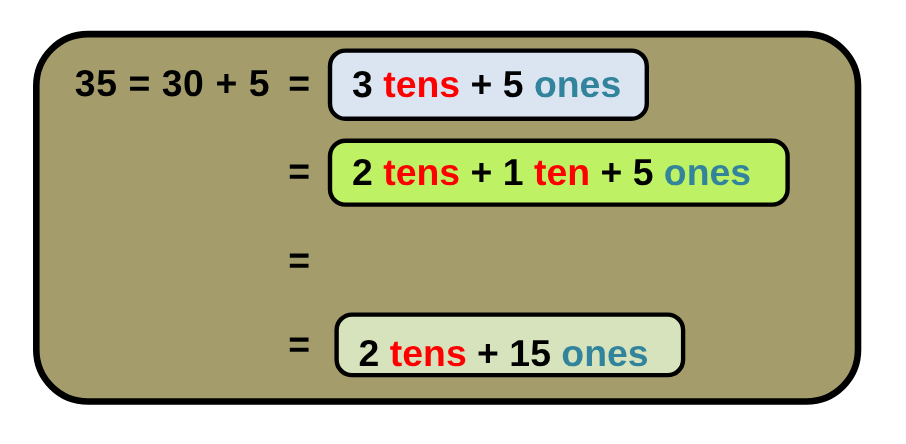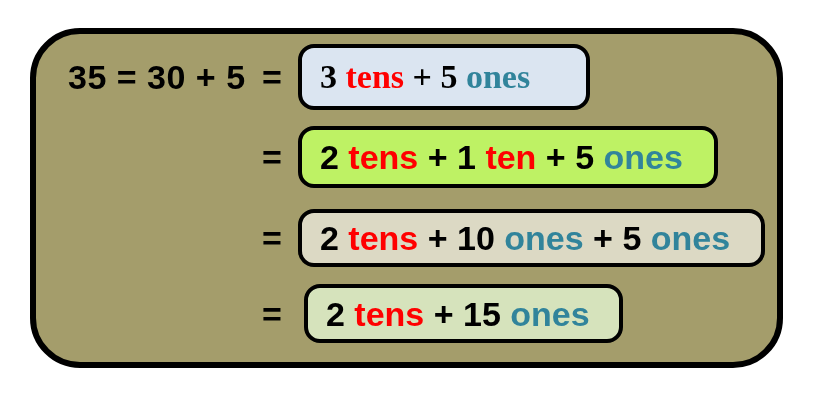--- a/index.html
+++ b/index.html
@@ -64,54 +64,51 @@
     box-sizing: border-box;
     border: 4px solid #000000;
     border-radius: 16px;
     display: flex;
     align-items: center;
     padding: 0 18px;
   }
   .row-1 .box { width: 292px; }
   .row-2 .box { width: 420px; }
   .row-3 .box { width: 467px; }
-  .row-4 .box { left: 304px; width: 319px; }
+  .row-4 .box { left: 304px; width: 319px; align-items: flex-end; }
 
   .box-text {
     font-size: 34px;
     white-space: pre;
     line-height: 1;
   }
 </style>
 </head>
 <body>
 
 <div class="canvas">
   <div class="panel" style="background: rgb(164, 157, 107); border-color: rgb(0, 0, 0);"></div>
 
   <div class="row row-1">
     <span class="lead">35 = 30 + 5</span>
     <span class="eq">=</span>
-    <div class="box" style="background: rgb(219, 229, 241); font-family: Liberation Serif, serif;">
+    <div class="box" style="background: rgb(219, 229, 241);">
       <span class="box-text"><span style="color: rgb(0, 0, 0);">3 </span><span style="color: rgb(255, 0, 0);">tens</span><span style="color: rgb(0, 0, 0);"> + 5 </span><span style="color: rgb(49, 132, 155);">ones</span></span>
     </div>
   </div>
 
   <div class="row row-2">
     <span class="eq">=</span>
     <div class="box" style="background: #bef264;">
       <span class="box-text"><span style="color: rgb(0, 0, 0);">2 </span><span style="color: rgb(255, 0, 0);">tens</span><span style="color: rgb(0, 0, 0);"> + 1 </span><span style="color: rgb(255, 0, 0);">ten</span><span style="color: rgb(0, 0, 0);"> + 5 </span><span style="color: rgb(49, 132, 155);">ones</span></span>
     </div>
   </div>
 
   <div class="row row-3">
     <span class="eq">=</span>
-    <div class="box" style="background: rgb(220, 217, 196);">
-      <span class="box-text"><span style="color: rgb(0, 0, 0);">2 </span><span style="color: rgb(255, 0, 0);">tens</span><span style="color: rgb(0, 0, 0);"> + 10 </span><span style="color: rgb(49, 132, 155);">ones</span><span style="color: rgb(0, 0, 0);"> + 5 </span><span style="color: rgb(49, 132, 155);">ones</span></span>
-    </div>
   </div>
 
   <div class="row row-4">
     <span class="eq">=</span>
     <div class="box" style="background: rgb(214, 227, 188);">
       <span class="box-text"><span style="color: rgb(0, 0, 0);">2 </span><span style="color: rgb(255, 0, 0);">tens</span><span style="color: rgb(0, 0, 0);"> + 15 </span><span style="color: rgb(49, 132, 155);">ones</span></span>
     </div>
   </div>
 </div>
 

